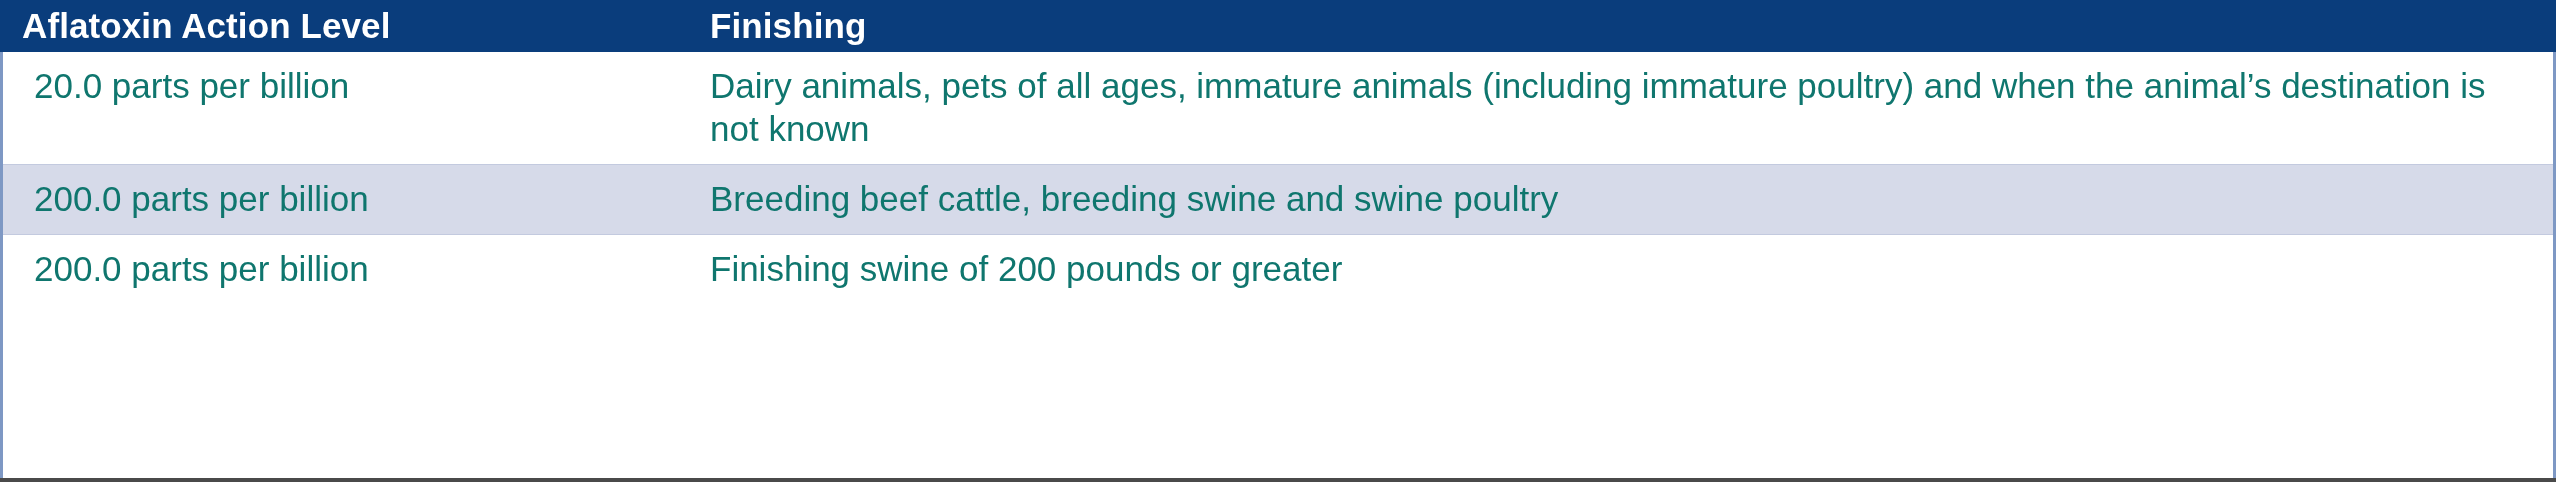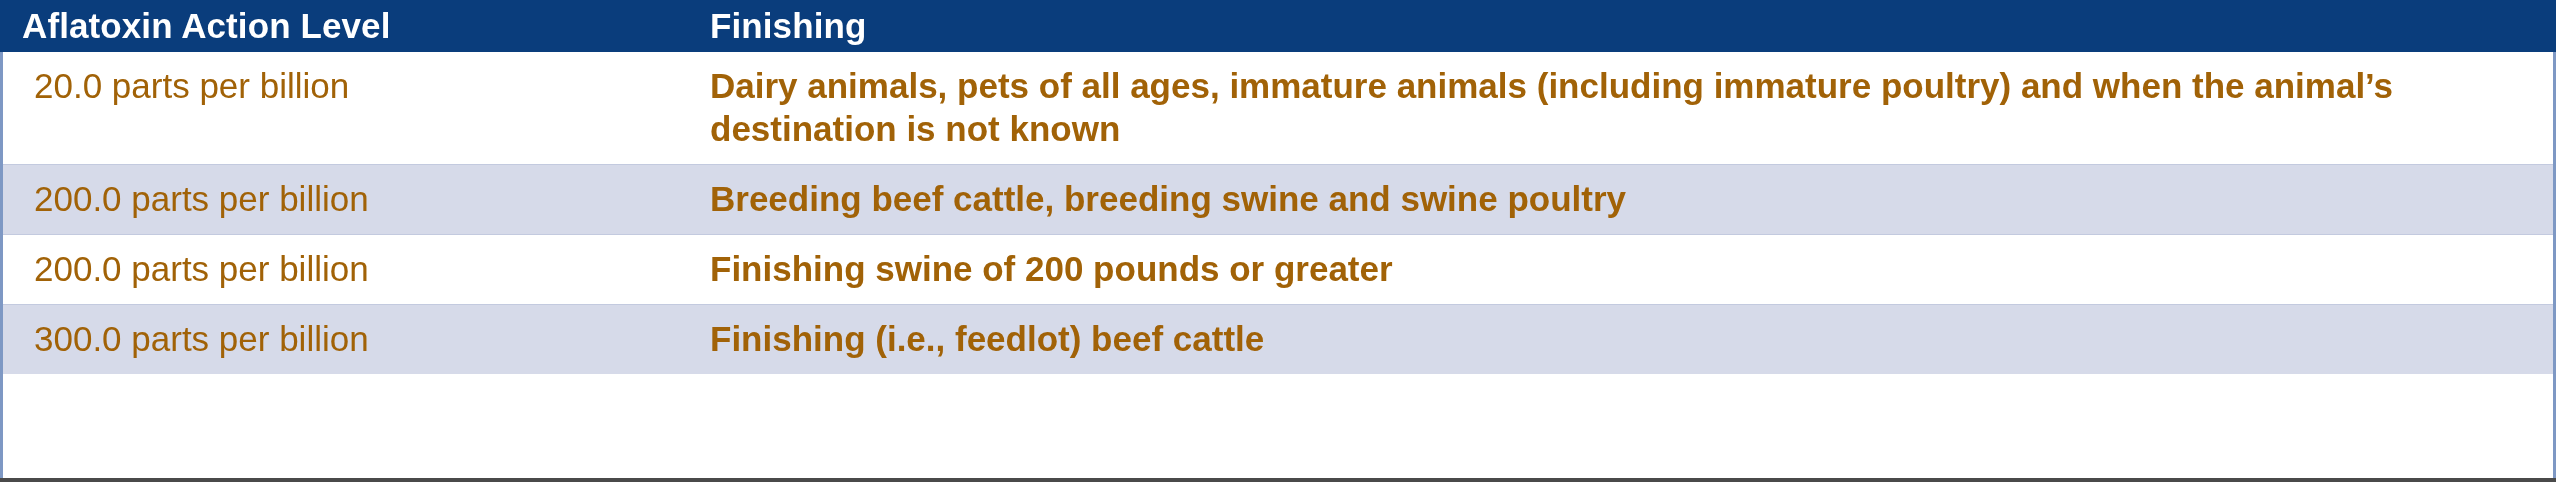--- a/index.html
+++ b/index.html
@@ -54,39 +54,38 @@
     letter-spacing: 0.1px;
     border: 0;
   }
   th.th-level   { padding-left: 22px; }
   th.th-criteria{ padding-left: 22px; }
 
   
   tbody td {
     font-size: 35px;
     line-height: 43px;
-    color: #a16207;
+    color: #0f766e;
     vertical-align: top;
     padding: 12px 0 14px 0;
     border-top: 1px solid #C3CADF;
     border-bottom: 0;
   }
   tbody tr.row-odd  td { background: #ffffff; }
   tbody tr.row-even td { background: #D6DAE9; }
 
   tbody tr:first-child td { border-top: 0; }
 
   td.cell-level {
     padding-left: 34px;
     white-space: nowrap;
   }
   td.cell-criteria {
     padding-left: 22px;
     padding-right: 28px;
-    font-weight: bold;
   }
 
   
   .edge-left, .edge-right {
     position: absolute;
     top: 52px;
     width: 3px;
     height: 426px;
     background: #7E98C4;
   }
@@ -126,24 +125,20 @@
           <td class="cell-criteria">Dairy animals, pets of all ages, immature animals (including immature poultry) and when the animal’s destination is not known</td>
         </tr>
         <tr class="row-even">
           <td class="cell-level">200.0 parts per billion</td>
           <td class="cell-criteria">Breeding beef cattle, breeding swine and swine poultry</td>
         </tr>
         <tr class="row-odd">
           <td class="cell-level">200.0 parts per billion</td>
           <td class="cell-criteria">Finishing swine of 200 pounds or greater</td>
         </tr>
-        <tr class="row-even">
-          <td class="cell-level">300.0 parts per billion</td>
-          <td class="cell-criteria">Finishing (i.e., feedlot) beef cattle</td>
-        </tr>
       </tbody>
     </table>
   </div>
 
   <div class="edge-left"></div>
   <div class="edge-right"></div>
   <div class="bottom-rule"></div>
 
 </div>
 

